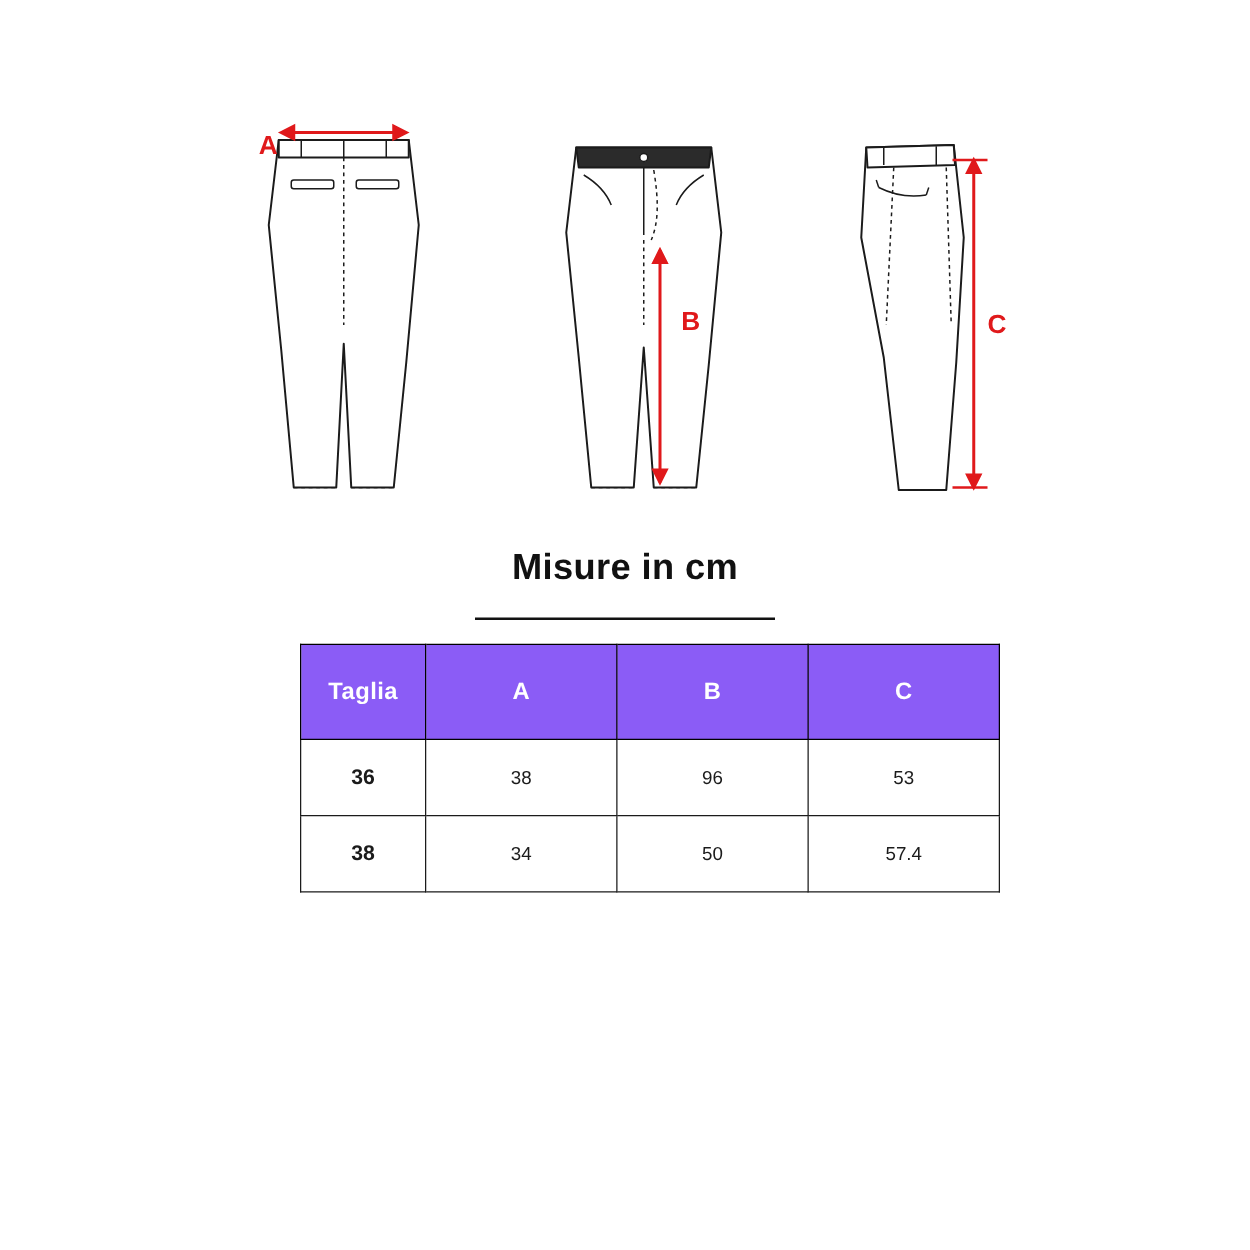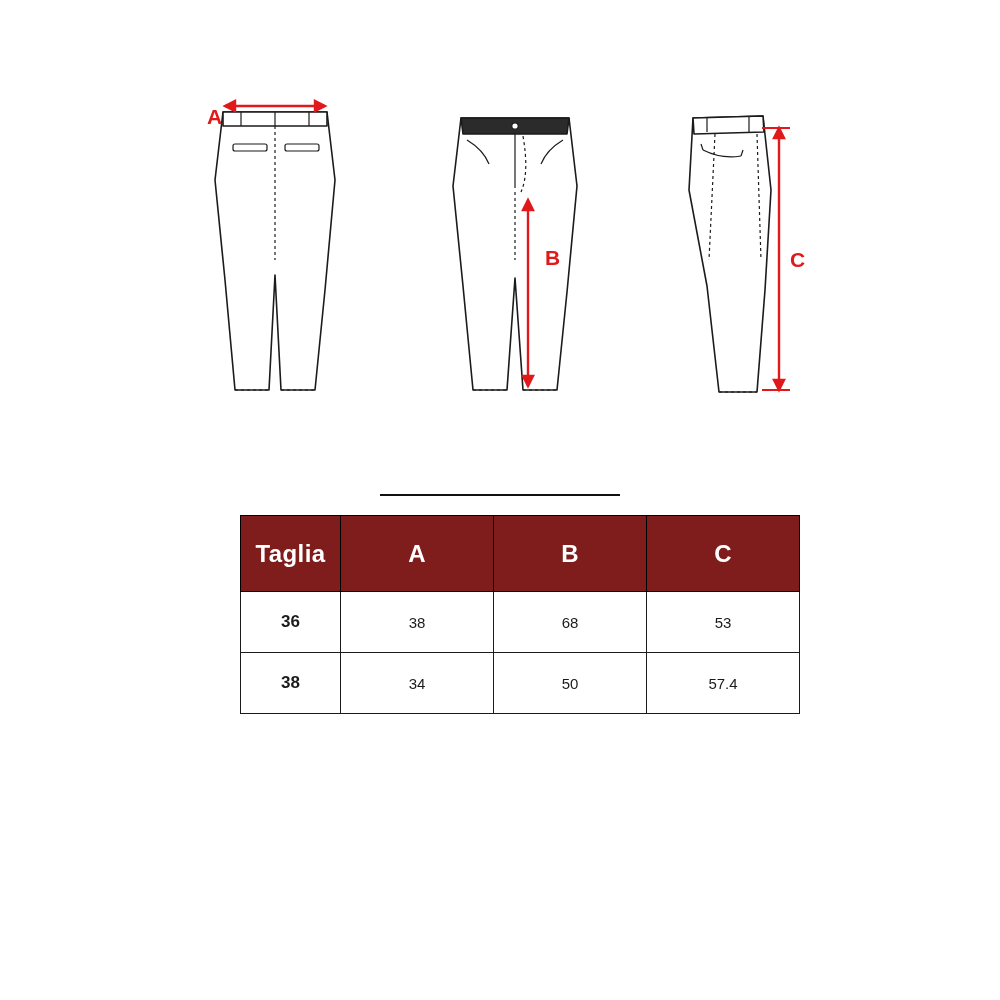--- a/index.html
+++ b/index.html
@@ -81,23 +81,23 @@
     border-collapse: collapse;
     table-layout: fixed;
   }
   .size-table th,
   .size-table td {
     border: 1px solid #1b1b1b;
     text-align: center;
     font-family: "Liberation Sans", sans-serif;
   }
   .size-table thead th {
-    background: #7f1d1d;
+    background: #8b5cf6;
     color: #ffffff;
-    font-size: 24px;
+    font-size: 19px;
     font-weight: bold;
     height: 73px;
     border-color: #000000;
     letter-spacing: .4px;
   }
   .size-table tbody td {
     height: 58px;
     font-size: 15px;
     color: #1b1b1b;
     background: #ffffff;
@@ -201,20 +201,21 @@
         <path d="M762 68 L790 68"></path>
         <path d="M762 330 L790 330"></path>
       </g>
     </svg>
   </div>
 
   <div class="marker-label label-a">A</div>
   <div class="marker-label label-b">B</div>
   <div class="marker-label label-c">C</div>
 
+  <div class="title">Misure in cm</div>
   <div class="title-rule"></div>
 
   <table class="size-table">
     <colgroup>
       <col class="col-size">
         <col class="col-m">
         <col class="col-m">
         <col class="col-m">
     </colgroup>
     <thead>
@@ -222,21 +223,21 @@
         <th>Taglia</th>
         <th>A</th>
         <th>B</th>
         <th>C</th>
       </tr>
     </thead>
     <tbody>
       <tr>
         <td class="sizecol">36</td>
         <td>38</td>
-        <td>68</td>
+        <td>96</td>
         <td>53</td>
       </tr>
       <tr>
         <td class="sizecol">38</td>
         <td>34</td>
         <td>50</td>
         <td>57.4</td>
       </tr>
     </tbody>
   </table>

